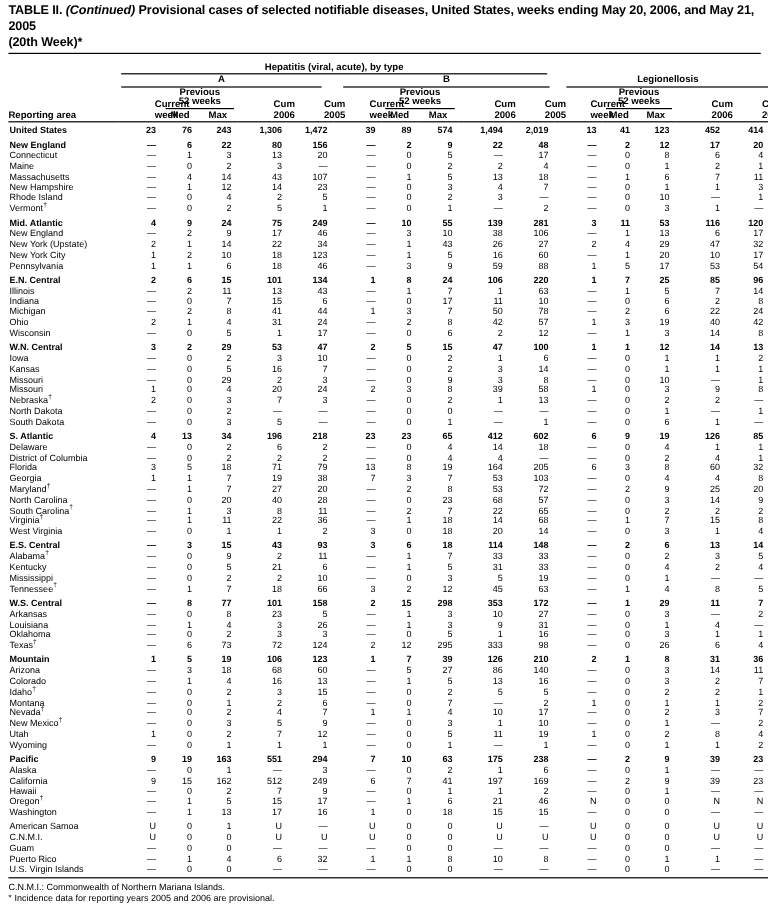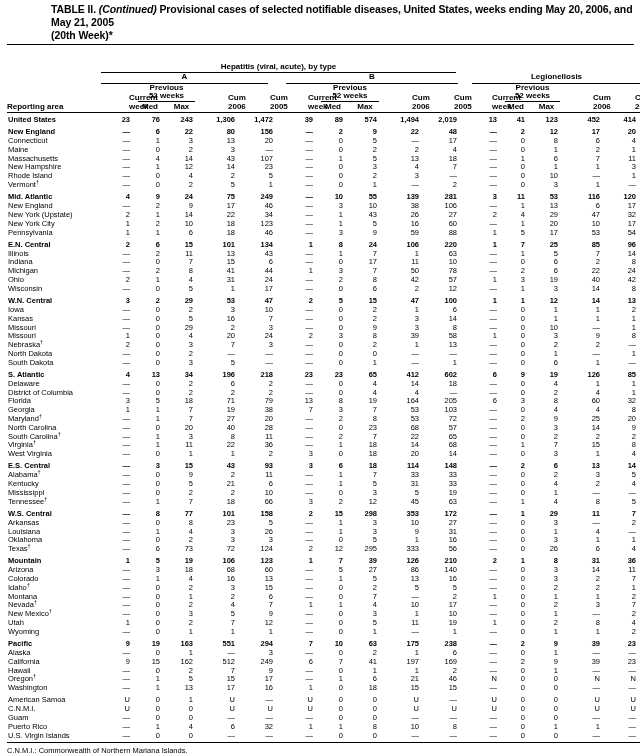--- a/index.html
+++ b/index.html
@@ -1,25 +1,25 @@
 <!DOCTYPE html>
 <html><head>
 <meta charset="utf-8">
 <style>
   html,body{margin:0;padding:0;background:#fff;}
   body{width:640px;height:756px;overflow:hidden;color:#000;
        font-family:"Liberation Sans","DejaVu Sans",sans-serif;}
   .page{padding:3px 6px 0 7px;}
-  .title{font-size:10.5px;font-weight:bold;line-height:13px;letter-spacing:-0.1px;margin-left:44px;}
+  .title{font-size:10.5px;font-weight:bold;line-height:13px;letter-spacing:-0.1px;}
   .title .cont{font-style:italic;}
   .top-rule{border-bottom:1.2px solid #000;margin-top:2px;}
   table{border-collapse:collapse;table-layout:fixed;width:634px;margin-top:1px;}
   th,td{padding:0;margin:0;}
   thead th{font-size:8px;font-weight:bold;vertical-align:bottom;line-height:8.5px;}
-  .r0 th{height:27px;}
+  .r0 th{height:16px;}
   .r1 th{height:10px;}
   .spanner div{border-bottom:1px solid #000;text-align:center;padding-bottom:1px;margin:0 6px 0 2px;}
   .grp div{border-bottom:1px solid #000;text-align:center;padding-bottom:1px;}
   .gA div{margin:0 10px 0 2px;}
   .gB div{margin:0 4px 0 8px;}
   .gL div{margin:0 0 0 10px;}
   .ra{text-align:left;vertical-align:bottom;padding-bottom:1px;}
   .cw,.cum{text-align:center;vertical-align:bottom;padding-bottom:1px;}
   .cw span,.cum span{display:block;margin-left:30px;}
   .prev{vertical-align:bottom;}
@@ -1014,21 +1014,21 @@
           <td class="area">Texas<sup>†</sup></td>
           <td>—</td>
           <td>6</td>
           <td>73</td>
           <td>72</td>
           <td>124</td>
           <td>2</td>
           <td>12</td>
           <td>295</td>
           <td>333</td>
-          <td>56</td>
+          <td>98</td>
           <td>—</td>
           <td>0</td>
           <td>26</td>
           <td>6</td>
           <td>4</td>
         </tr>
         <tr class="gaprow">
           <td colspan="16"></td>
         </tr>
         <tr class="bold">

